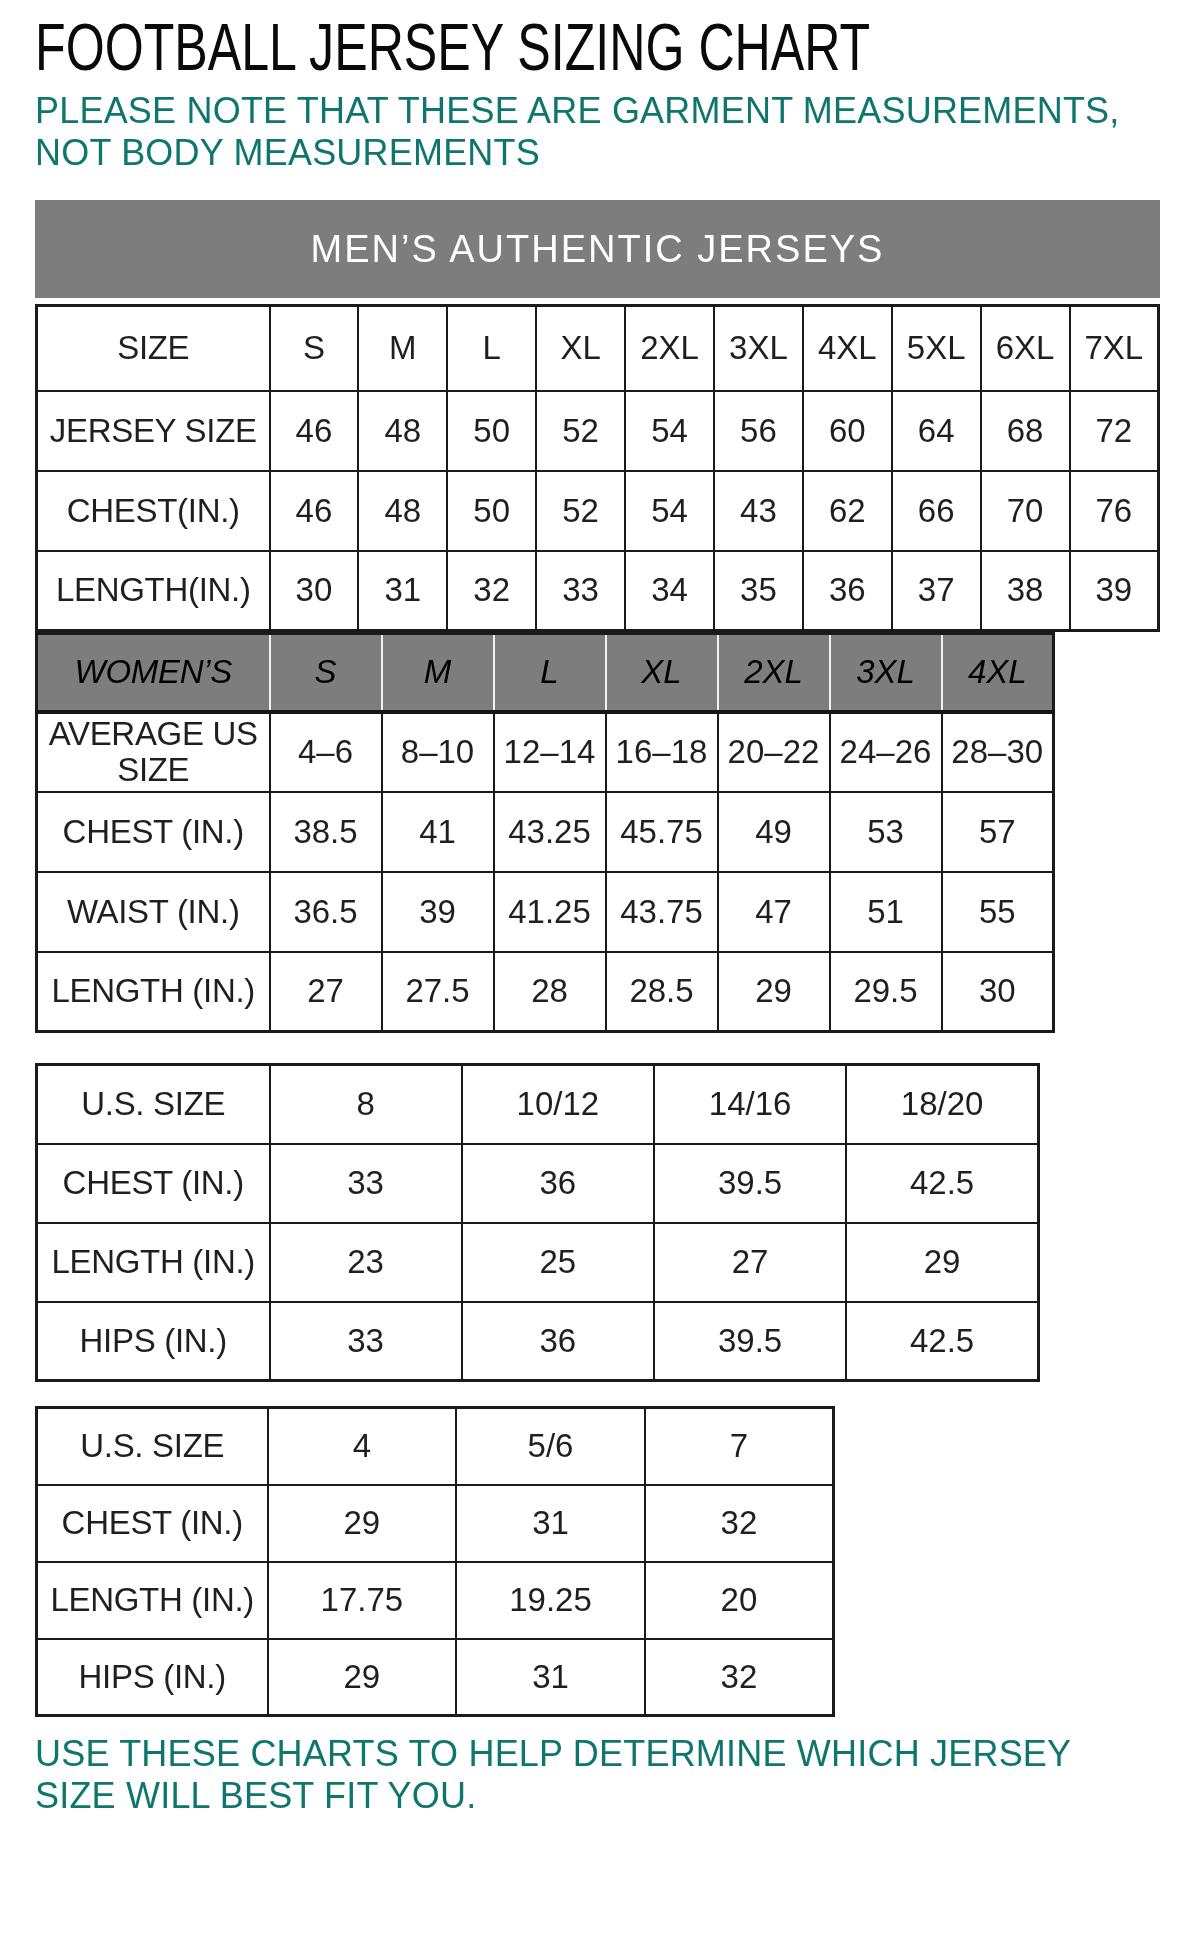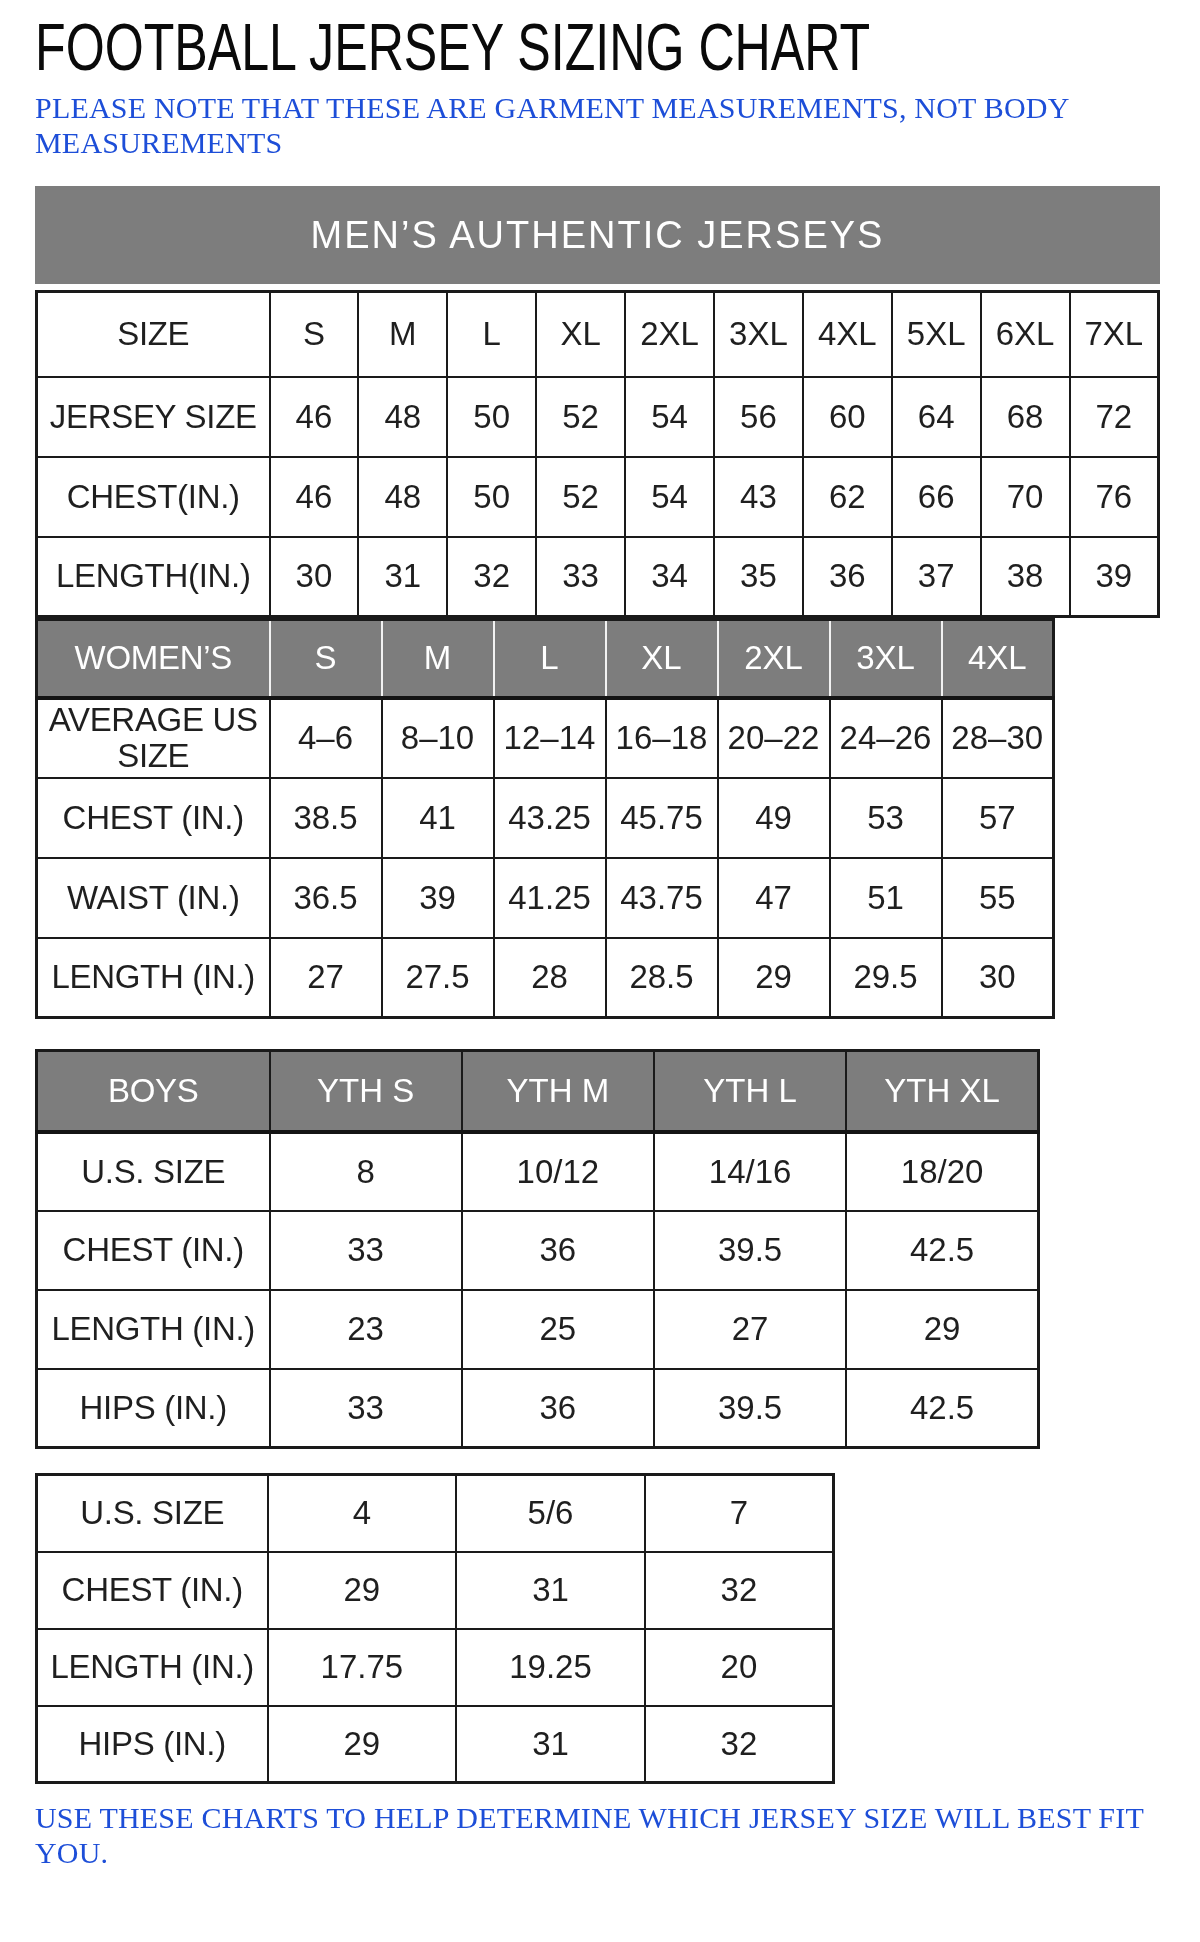--- a/index.html
+++ b/index.html
@@ -2,42 +2,42 @@
 <html><head>
 <meta charset="utf-8">
 <style>
   html,body{margin:0;padding:0;background:#ffffff;}
   body{width:1200px;height:1942px;overflow:hidden;font-family:"Liberation Sans",sans-serif;color:#1f1f1f;}
   .page{padding:14px 38px 0 35px;box-sizing:border-box;}
 
   .title{margin:0 0 10px 0;font-size:66px;line-height:1.0;font-weight:400;color:#0a0a0a;white-space:nowrap;}
   .title span{display:inline-block;transform:scaleX(0.76);transform-origin:left center;letter-spacing:0px;}
 
-  .note{color:#1d4ed8;font-size:30px;line-height:1.17;max-width:1115px;letter-spacing:0.2px;font-family:Liberation Serif, serif;}
+  .note{color:#0f766e;font-size:36px;line-height:1.17;max-width:1115px;letter-spacing:0.2px;}
   .note-top{margin:0 0 26px 0;}
   .note-bottom{margin:16px 0 0 0;}
 
   .banner{width:1125px;height:98px;background:#7d7d7d;color:#ffffff;display:flex;align-items:center;justify-content:center;font-size:38px;letter-spacing:2px;margin-bottom:6px;box-sizing:border-box;}
 
   table{border-collapse:collapse;table-layout:fixed;}
   td,th{border:2px solid #1a1a1a;text-align:center;vertical-align:middle;font-weight:400;font-size:33px;padding:0 4px;box-sizing:border-box;overflow:hidden;}
   .tbl{border:3px solid #1a1a1a;}
 
   
   .mens{width:1125px;}
   .mens col.c-label{width:233px;}
   .mens tr.hrow{height:85px;}
   .mens tr.drow{height:80px;}
 
   
   .womens{width:1020px;margin-bottom:30px;}
   .womens col.c-label{width:233px;}
   .womens tr.grow{height:78px;}
   .womens tr.drow{height:80px;}
-  .womens .gcell{background:#7d7d7d;color:#ffffff;border-left:2px solid #f2f2f2;border-right:2px solid #f2f2f2;border-top:3px solid #1a1a1a;border-bottom:4px solid #141414;}
+  .womens .gcell{background:#7d7d7d;color:#000000;border-left:2px solid #f2f2f2;border-right:2px solid #f2f2f2;border-top:3px solid #1a1a1a;border-bottom:4px solid #141414;font-style:italic;}
 
   
   .boys{width:1005px;margin-bottom:24px;}
   .boys col.c-label{width:233px;}
   .boys tr.grow{height:81px;}
   .boys tr.drow{height:79px;}
 
   
   .preschool{width:800px;margin-bottom:0;}
   .preschool col.c-label{width:231px;}
@@ -195,27 +195,20 @@
 
   <table class="tbl boys">
     <colgroup>
         <col class="c-label">
         <col>
         <col>
         <col>
         <col>
       </colgroup>
     <tbody>
-      <tr class="grow">
-        <td class="gdark lbl">BOYS</td>
-        <td class="gdark">YTH S</td>
-        <td class="gdark">YTH M</td>
-        <td class="gdark">YTH L</td>
-        <td class="gdark">YTH XL</td>
-      </tr>
       <tr class="drow">
         <td class="lbl">U.S. SIZE</td>
         <td>8</td>
         <td>10/12</td>
         <td>14/16</td>
         <td>18/20</td>
       </tr>
       <tr class="drow">
         <td class="lbl">CHEST (IN.)</td>
         <td>33</td>

